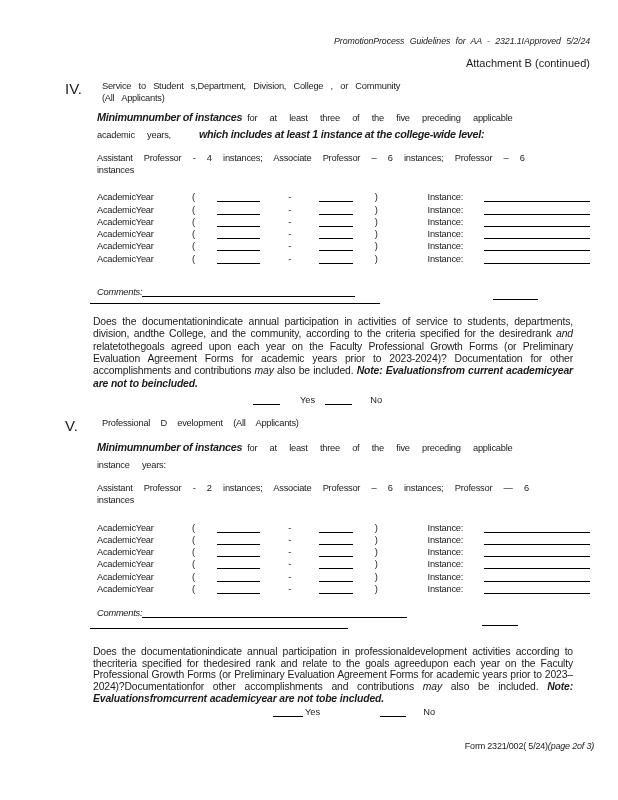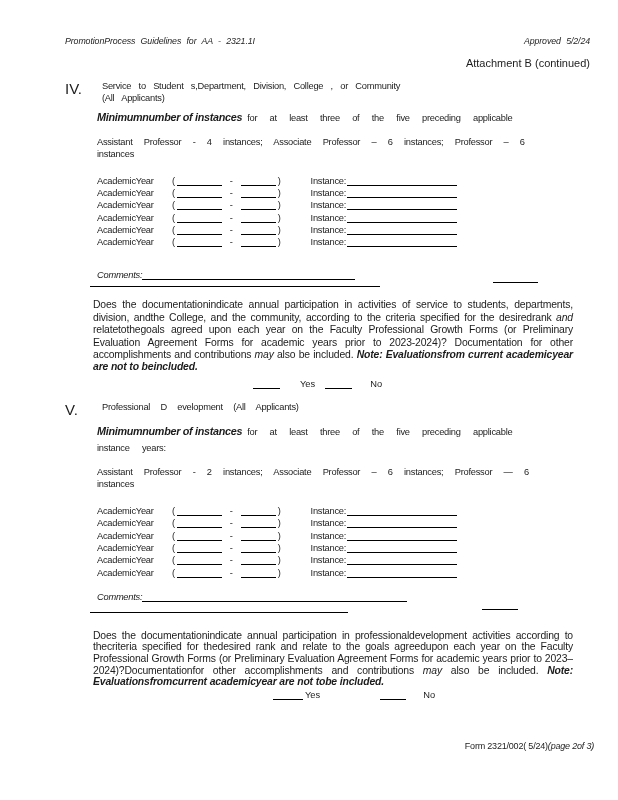--- a/index.html
+++ b/index.html
@@ -21,21 +21,21 @@
   .numeral{width:37px;flex:none;font-size:15px;}
   .sec-title span{display:block;line-height:12px;}
   
   .content{margin-left:32px;}
   .min-para{margin-top:5px;line-height:13.5px;}
   .min-para .line{display:block;white-space:nowrap;}
   .min-lead{margin-right:5px;}
   .min-tail{margin-left:28px;}
   .ranks{margin-top:10px;line-height:12px;}
   .rows{margin-top:14px;}
-  .ay-row{display:flex;align-items:flex-end;height:12.3px;font-size:9.3px;letter-spacing:-0.25px;}
+  .ay-row{display:flex;align-items:flex-end;height:12.3px;font-size:9.3px;letter-spacing:-0.25px;gap:20px;}
   .blank{display:inline-block;border-bottom:1px solid #000;}
   .ay-row .blank{height:9px;}
   .ay-label{width:75px;flex:none;}
   .b1{width:45px;margin-left:2px;}
   .dash{margin:0 8px;}
   .b2{width:35px;}
   .cp{margin-left:2px;}
   .inst{margin-left:30px;text-align:center;}
   .b3{width:110px;margin-left:1px;}
   
@@ -69,40 +69,43 @@
   .yn-row.s5 .w26{width:26px;margin-left:60px;}
   .yn-row.s5 .no-l{margin-left:17px;}
   
   .footer{position:absolute;top:741px;right:24px;font-size:9px;letter-spacing:-0.2px;}
 </style>
 </head>
 <body>
 
 <div class="page">
 
-  <div class="hdr-row" style="display:flex;justify-content:space-between;">
+  <div class="hdr-row" style="display:flex;justify-content:flex-end;">
     <span class="hdr">PromotionProcess Guidelines for AA - 2321.1I</span>
     <span class="hdr">Approved 5/2/24</span>
   </div>
 
   <div class="attach">Attachment B (continued)</div>
 
   <div class="section">
     <div class="sec-head s4">
       <span class="numeral">IV.</span>
       <span class="sec-title nw ws5">
         <span>Service to Student s,Department, Division, College , or Community</span>
         <span>(All Applicants)</span>
       </span>
     </div>
 
     <div class="content">
       <div class="min-para">
         <span class="line">
           <span class="bi min-lead">Minimumnumber of instances</span><span class="nw ws10">for at least three of the five preceding applicable</span>
+        </span>
+        <span class="line">
+          <span class="nw ws10">academic years,</span><span class="bi min-tail">which includes at least 1 instance at the college-wide level:</span>
         </span>
       </div>
 
       <div class="ranks nw ws9">
         <span>Assistant Professor - 4 instances; Associate Professor – 6 instances; Professor – 6</span><br>
         <span>instances</span>
       </div>
 
       <div class="rows">
         <div class="ay-row">

